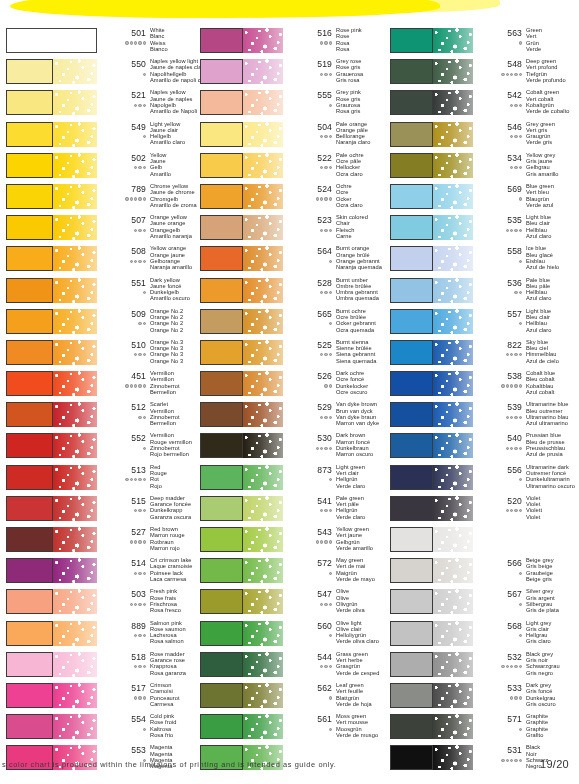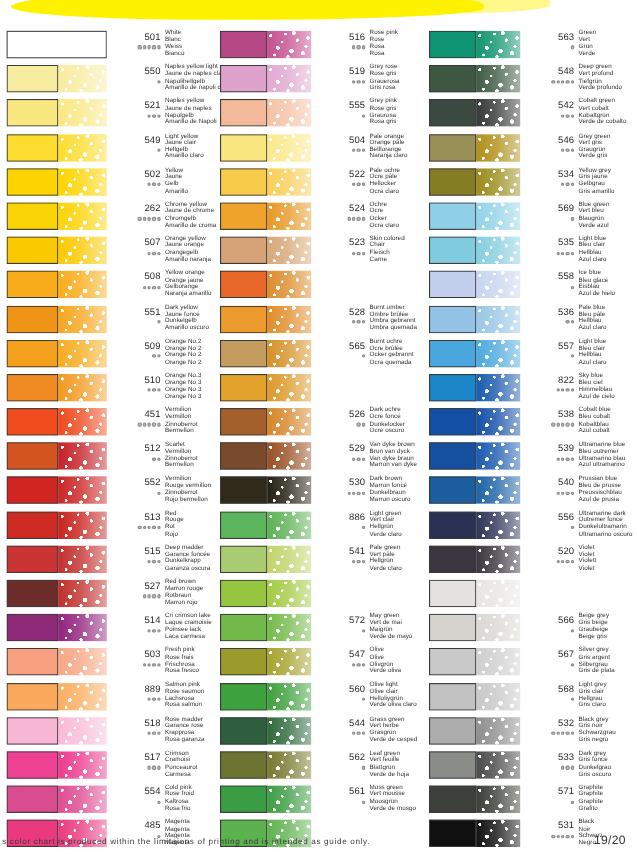--- a/index.html
+++ b/index.html
@@ -274,21 +274,21 @@
           <div class="swatch framed">
             <div class="solid" style="background: rgb(251, 212, 6);"></div>
             <div class="stroke" style="background: rgb(251, 212, 6);">
               <div class="grain"></div>
               <div class="fade"></div>
             </div>
           </div>
         </div>
         <div class="meta">
           <div class="numblock">
-            <div class="code">262</div>
+            <div class="code">789</div>
             <div class="dots">
               <span class="dot"></span>
               <span class="dot"></span>
               <span class="dot"></span>
               <span class="dot"></span>
               <span class="dot"></span>
             </div>
           </div>
           <div class="names">
             <div>Chrome yellow</div>
@@ -761,21 +761,21 @@
           <div class="swatch framed">
             <div class="solid" style="background: rgb(234, 58, 127);"></div>
             <div class="stroke" style="background: rgb(234, 58, 127);">
               <div class="grain"></div>
               <div class="fade"></div>
             </div>
           </div>
         </div>
         <div class="meta">
           <div class="numblock">
-            <div class="code">485</div>
+            <div class="code">553</div>
             <div class="dots">
               <span class="dot"></span>
             </div>
           </div>
           <div class="names">
             <div>Magenta</div>
             <div>Magenta</div>
             <div>Magenta</div>
             <div>Magenta</div>
           </div>
@@ -974,20 +974,34 @@
       <div class="row">
         <div class="swatch-wrap">
           <div class="swatch framed">
             <div class="solid" style="background: rgb(232, 104, 42);"></div>
             <div class="stroke" style="background: rgb(221, 140, 43);">
               <div class="grain"></div>
               <div class="fade"></div>
             </div>
           </div>
         </div>
+        <div class="meta">
+          <div class="numblock">
+            <div class="code">564</div>
+            <div class="dots">
+              <span class="dot"></span>
+            </div>
+          </div>
+          <div class="names">
+            <div>Burnt orange</div>
+            <div>Orange brûlé</div>
+            <div>Orange gebrannt</div>
+            <div>Naranja quemada</div>
+          </div>
+        </div>
       </div>
       <div class="row">
         <div class="swatch-wrap">
           <div class="swatch framed">
             <div class="solid" style="background: rgb(237, 154, 44);"></div>
             <div class="stroke" style="background: rgb(227, 140, 40);">
               <div class="grain"></div>
               <div class="fade"></div>
             </div>
           </div>
@@ -1037,20 +1051,36 @@
       <div class="row">
         <div class="swatch-wrap">
           <div class="swatch framed">
             <div class="solid" style="background: rgb(227, 162, 44);"></div>
             <div class="stroke" style="background: rgb(220, 154, 42);">
               <div class="grain"></div>
               <div class="fade"></div>
             </div>
           </div>
         </div>
+        <div class="meta">
+          <div class="numblock">
+            <div class="code">525</div>
+            <div class="dots">
+              <span class="dot"></span>
+              <span class="dot"></span>
+              <span class="dot"></span>
+            </div>
+          </div>
+          <div class="names">
+            <div>Burnt sienna</div>
+            <div>Sienne brûlée</div>
+            <div>Siena gebrannt</div>
+            <div>Siena quemada</div>
+          </div>
+        </div>
       </div>
       <div class="row">
         <div class="swatch-wrap">
           <div class="swatch framed">
             <div class="solid" style="background: rgb(163, 96, 42);"></div>
             <div class="stroke" style="background: rgb(216, 134, 42);">
               <div class="grain"></div>
               <div class="fade"></div>
             </div>
           </div>
@@ -1131,21 +1161,21 @@
           <div class="swatch framed">
             <div class="solid" style="background: rgb(92, 181, 92);"></div>
             <div class="stroke" style="background: rgb(92, 178, 85);">
               <div class="grain"></div>
               <div class="fade"></div>
             </div>
           </div>
         </div>
         <div class="meta">
           <div class="numblock">
-            <div class="code">886</div>
+            <div class="code">873</div>
             <div class="dots">
               <span class="dot"></span>
             </div>
           </div>
           <div class="names">
             <div>Light green</div>
             <div>Vert clair</div>
             <div>Hellgrün</div>
             <div>Verde claro</div>
           </div>
@@ -1179,20 +1209,37 @@
         </div>
       </div>
       <div class="row">
         <div class="swatch-wrap">
           <div class="swatch framed">
             <div class="solid" style="background: rgb(150, 197, 63);"></div>
             <div class="stroke" style="background: rgb(164, 203, 68);">
               <div class="grain"></div>
               <div class="fade"></div>
             </div>
+          </div>
+        </div>
+        <div class="meta">
+          <div class="numblock">
+            <div class="code">543</div>
+            <div class="dots">
+              <span class="dot"></span>
+              <span class="dot"></span>
+              <span class="dot"></span>
+              <span class="dot"></span>
+            </div>
+          </div>
+          <div class="names">
+            <div>Yellow green</div>
+            <div>Vert jaune</div>
+            <div>Gelbgrün</div>
+            <div>Verde amarillo</div>
           </div>
         </div>
       </div>
       <div class="row">
         <div class="swatch-wrap">
           <div class="swatch framed">
             <div class="solid" style="background: rgb(114, 185, 74);"></div>
             <div class="stroke" style="background: rgb(116, 187, 74);">
               <div class="grain"></div>
               <div class="fade"></div>

